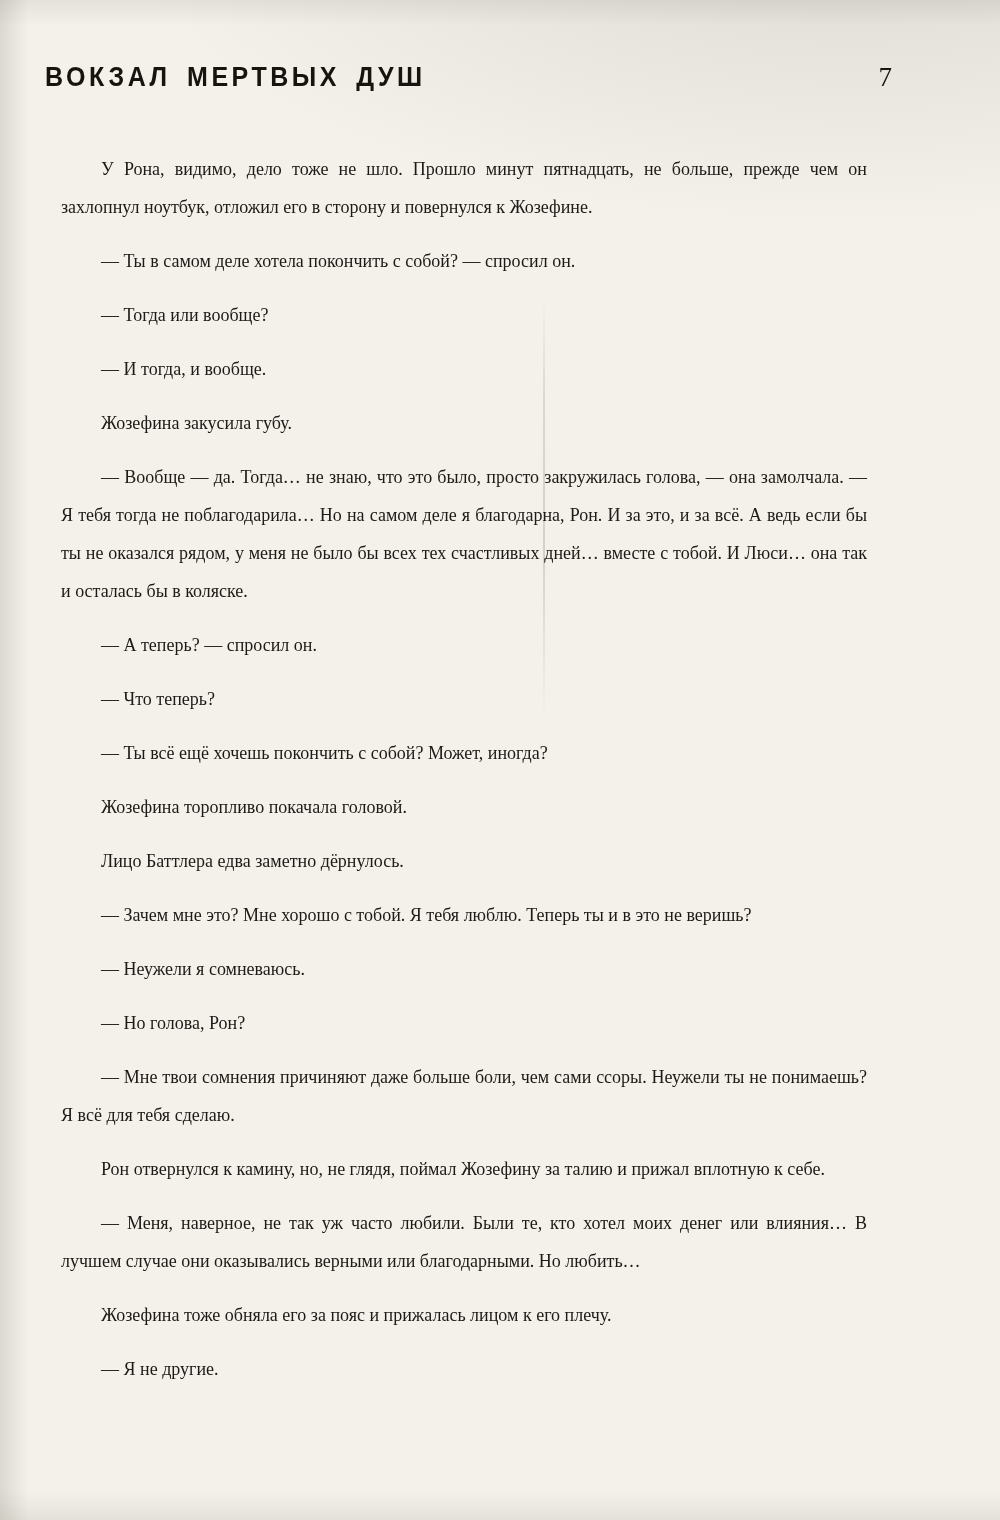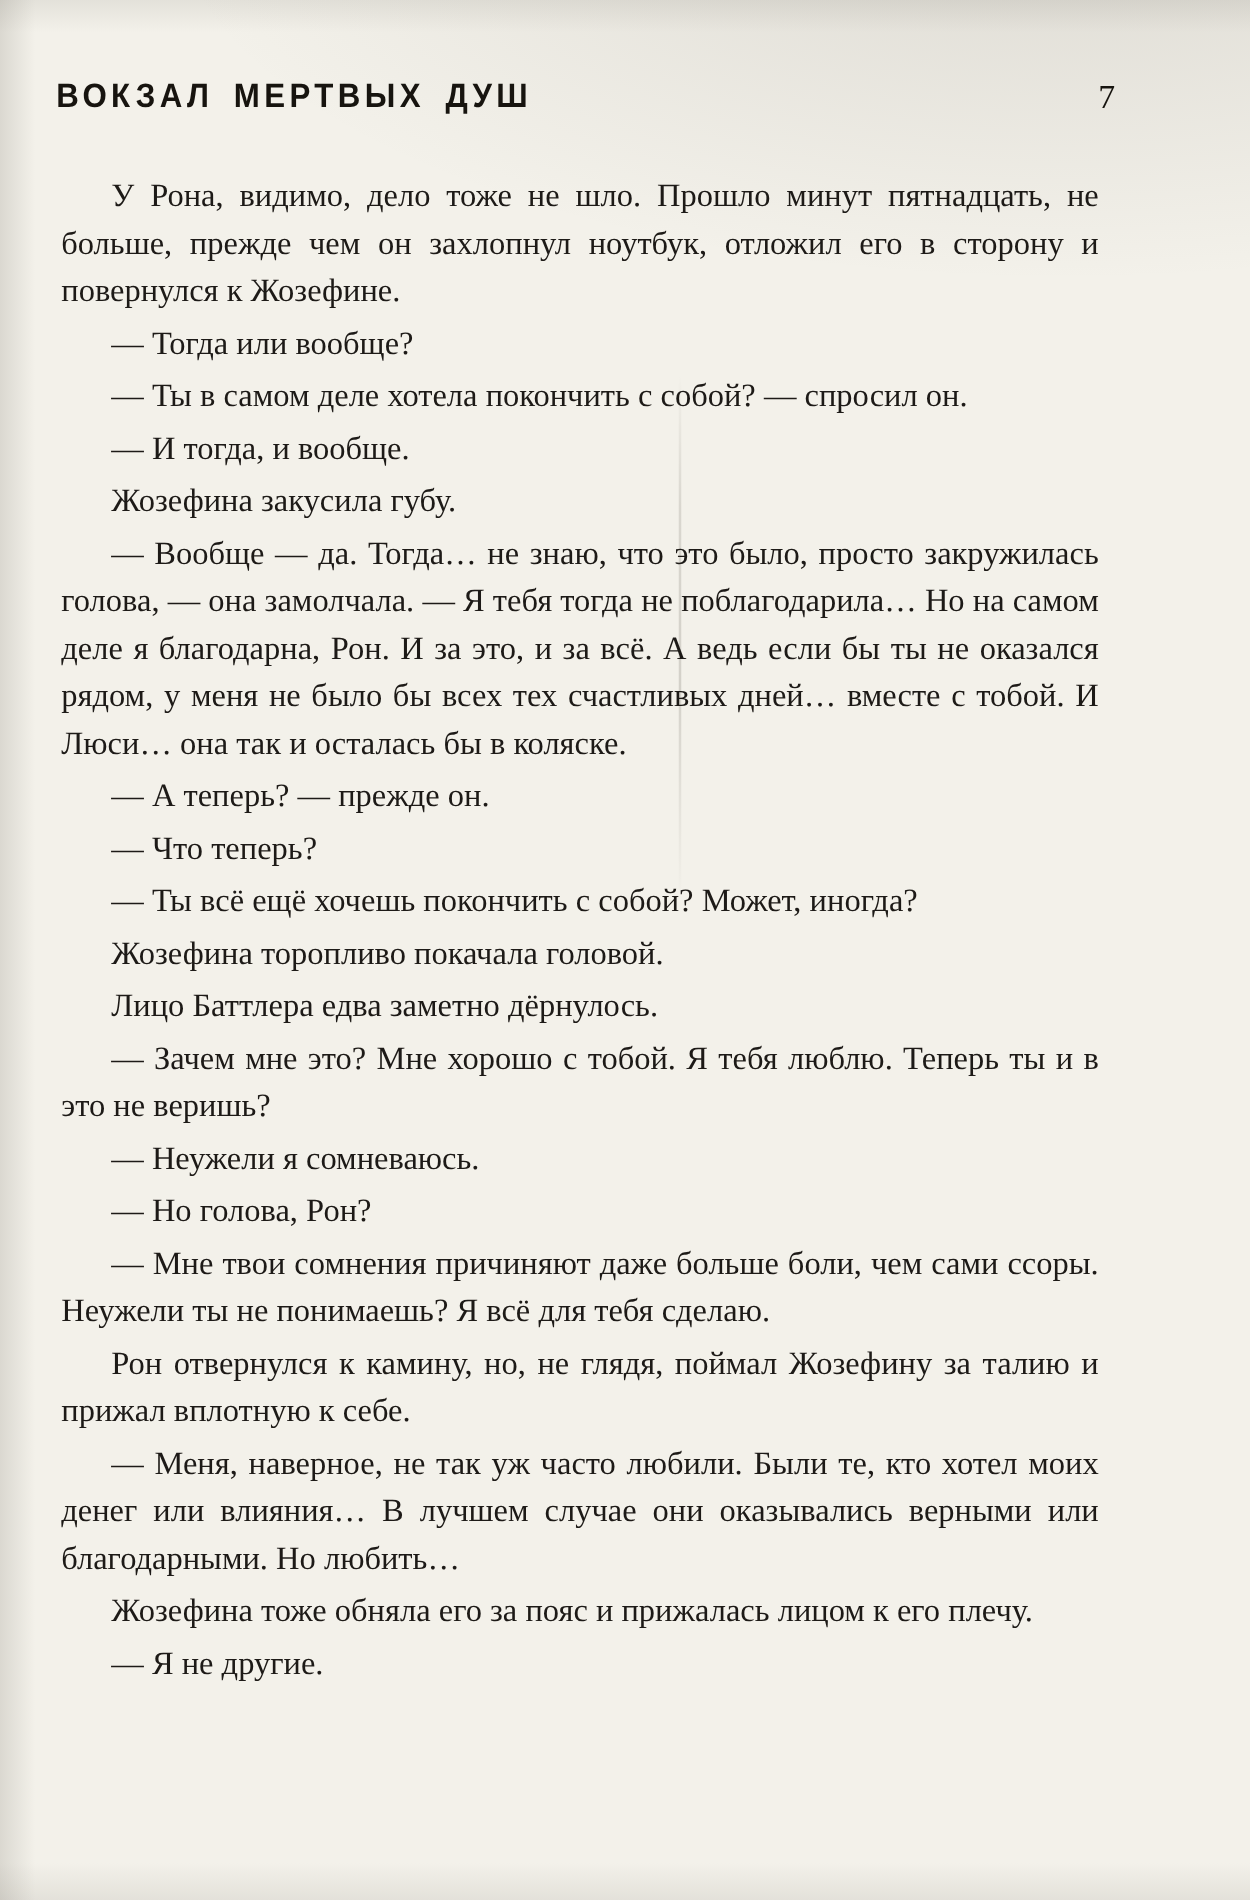--- a/index.html
+++ b/index.html
@@ -56,48 +56,48 @@
     font-size: 27px;
     color: #17140f;
   }
   .text-block {
     position: absolute;
     top: 134px;
     left: 45px;
     width: 838px;
   }
   .text-block p {
-    margin: 4px;
-    font-size: 26px;
+    margin: 16px;
+    font-size: 18px;
     line-height: 38px;
     text-align: justify;
     text-indent: 40px;
     color: #1d1a17;
   }
 </style>
 </head>
 <body>
 
 <div class="page">
 
   <div class="crease"></div>
 
   <div class="header">
     <div class="book-title">Вокзал мертвых душ</div>
     <div class="page-number">7</div>
   </div>
 
   <div class="text-block">
     <p>У Рона, видимо, дело тоже не шло. Прошло минут пятнадцать, не больше, прежде чем он захлопнул ноутбук, отложил его в сторону и повернулся к Жозефине.</p>
+    <p>— Ты в самом деле хотела покончить с собой? — спросил он.</p>
     <p>— Тогда или вообще?</p>
-    <p>— Ты в самом деле хотела покончить с собой? — спросил он.</p>
     <p>— И тогда, и вообще.</p>
     <p>Жозефина закусила губу.</p>
     <p>— Вообще — да. Тогда… не знаю, что это было, просто закружилась голова, — она замолчала. — Я тебя тогда не поблагодарила… Но на самом деле я благодарна, Рон. И за это, и за всё. А ведь если бы ты не оказался рядом, у меня не было бы всех тех счастливых дней… вместе с тобой. И Люси… она так и осталась бы в коляске.</p>
-    <p>— А теперь? — прежде он.</p>
+    <p>— А теперь? — спросил он.</p>
     <p>— Что теперь?</p>
     <p>— Ты всё ещё хочешь покончить с собой? Может, иногда?</p>
     <p>Жозефина торопливо покачала головой.</p>
     <p>Лицо Баттлера едва заметно дёрнулось.</p>
     <p>— Зачем мне это? Мне хорошо с тобой. Я тебя люблю. Теперь ты и в это не веришь?</p>
     <p>— Неужели я сомневаюсь.</p>
     <p>— Но голова, Рон?</p>
     <p>— Мне твои сомнения причиняют даже больше боли, чем сами ссоры. Неужели ты не понимаешь? Я всё для тебя сделаю.</p>
     <p>Рон отвернулся к камину, но, не глядя, поймал Жозефину за талию и прижал вплотную к себе.</p>
     <p>— Меня, наверное, не так уж часто любили. Были те, кто хотел моих денег или влияния… В лучшем случае они оказывались верными или благодарными. Но любить…</p>

